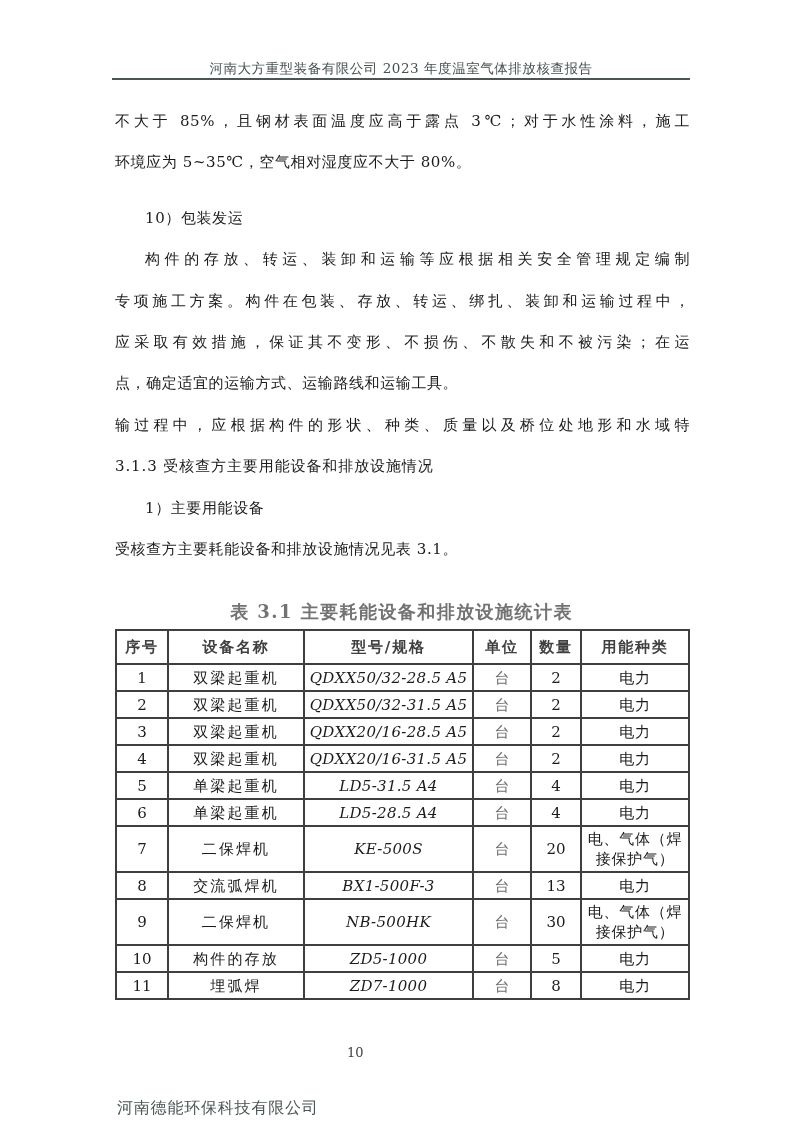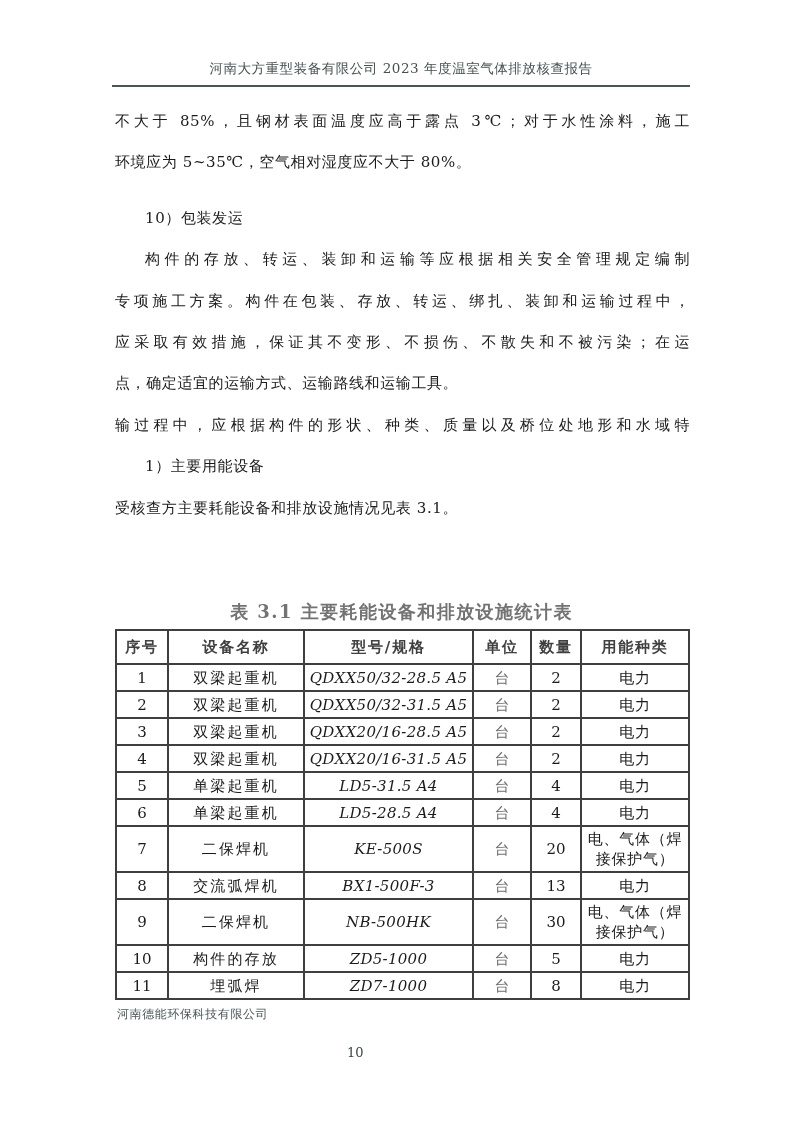--- a/index.html
+++ b/index.html
@@ -12,21 +12,20 @@
     font-family:"DejaVu Serif","Liberation Serif",serif;
     color:#1b1b1b;
     overflow:hidden;
   }
   
   .run-header {
     position:absolute; top:60px; left:112px; width:578px;
     text-align:center;
     font-size:13.5px; letter-spacing:0.04em;
     color:#455050;
-    padding-bottom:7px;
     border-bottom:2px solid #4c5454;
   }
   
   .content {
     position:absolute; top:101px; left:115px; width:575px;
     font-size:15px; letter-spacing:0.04em;
   }
   .tline {
     line-height:41.4px;
     white-space:nowrap;
@@ -69,22 +68,22 @@
     letter-spacing:0.12em;
     color:#404040;
   }
   table.equip td { height:27px; color:#1b1b1b; }
   table.equip td.c1 { letter-spacing:0.14em; }
   table.equip td.c2 { letter-spacing:0.02em;font-style:italic; }
   table.equip td.c3 { color:#6e6e6e; }
   table.equip td.c5 { letter-spacing:0.05em; }
   
   .footer-company {
-    position:absolute; top:1006px; left:117px;
-    font-size:12px; letter-spacing:0.05em;
+    position:absolute; top:1098px; left:117px;
+    font-size:16px; letter-spacing:0.05em;
     color:#4a5555;
   }
   .footer-page {
     position:absolute; top:1045px; left:347px;
     font-size:13px; color:#3c4545;
   }
 </style>
 </head>
 <body>
 
@@ -94,20 +93,21 @@
 
   <div class="content" id="body-lines">
       <div class="tline full">不大于 85%，且钢材表面温度应高于露点 3℃；对于水性涂料，施工</div>
       <div class="tline">环境应为 5~35℃，空气相对湿度应不大于 80%。</div>
       <div class="tline indent gap">10）包装发运</div>
       <div class="tline full indent">构件的存放、转运、装卸和运输等应根据相关安全管理规定编制</div>
       <div class="tline full">专项施工方案。构件在包装、存放、转运、绑扎、装卸和运输过程中，</div>
       <div class="tline full">应采取有效措施，保证其不变形、不损伤、不散失和不被污染；在运</div>
       <div class="tline">点，确定适宜的运输方式、运输路线和运输工具。</div>
       <div class="tline full">输过程中，应根据构件的形状、种类、质量以及桥位处地形和水域特</div>
+      <div class="tline heading">3.1.3 受核查方主要用能设备和排放设施情况</div>
       <div class="tline indent">1）主要用能设备</div>
       <div class="tline">受核查方主要耗能设备和排放设施情况见表 3.1。</div>
     </div>
 
   <div class="tbl-caption">表 3.1  主要耗能设备和排放设施统计表</div>
 
   <table class="equip">
     <colgroup id="equip-cols">
         <col style="width: 52px;">
         <col style="width: 136px;">

